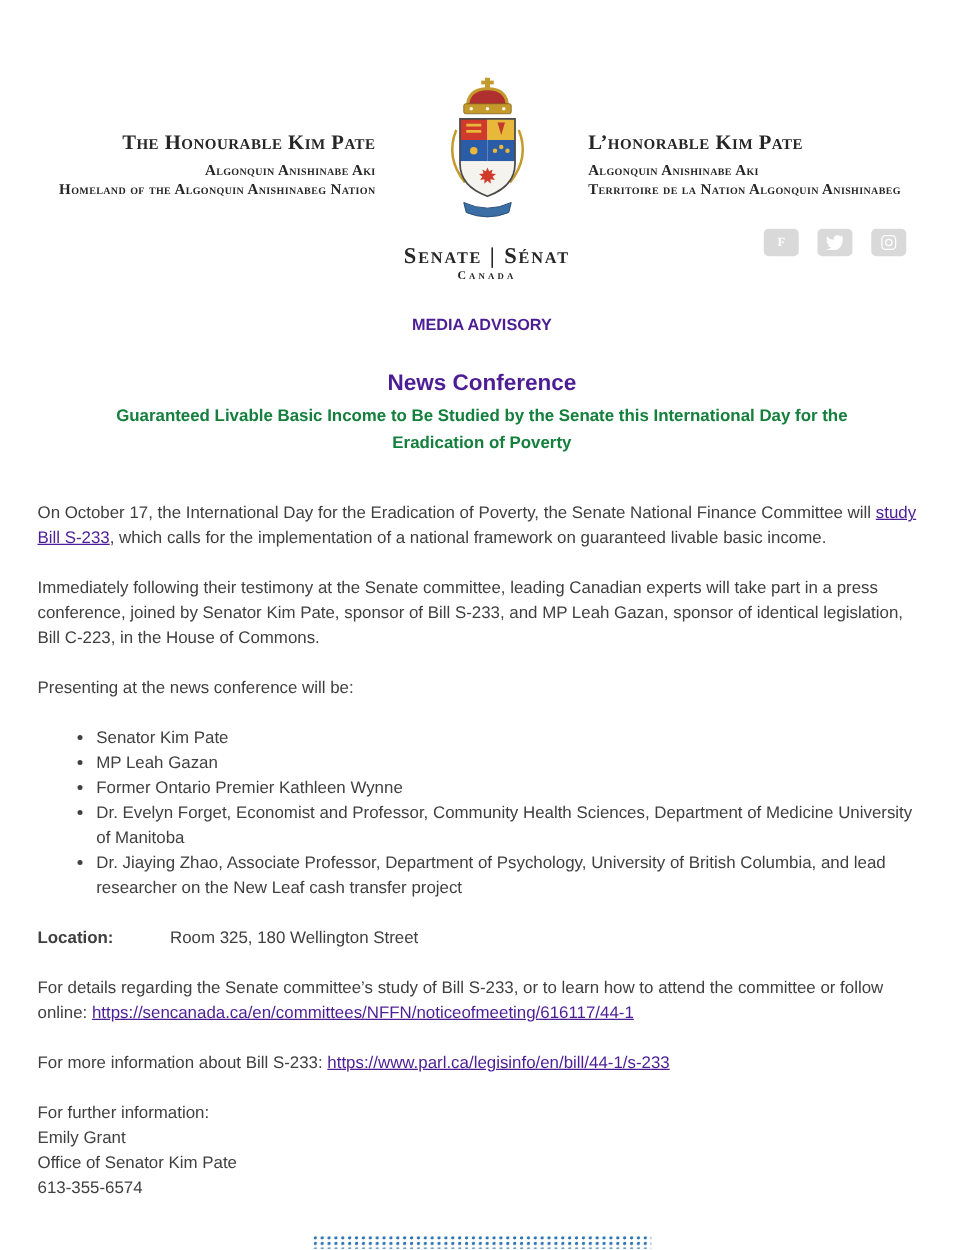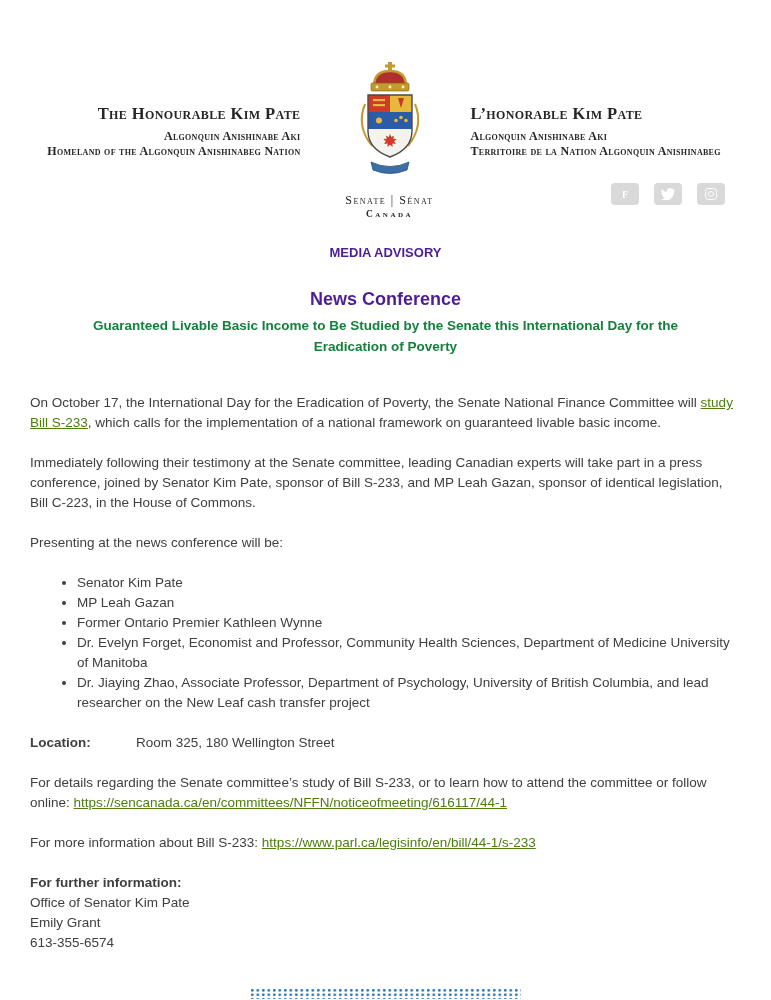--- a/index.html
+++ b/index.html
@@ -25,21 +25,21 @@
     font-weight: bold;
   }
   .lh-left  { text-align: right; padding-right: 14px; }
   .lh-right { text-align: left;  padding-left: 6px; }
   .lh-name { font-size: 16.5px; letter-spacing: 0.4px; margin-bottom: 5px; }
   .lh-sub  { font-size: 12px; line-height: 15px; letter-spacing: 0.3px; }
 
   .crest-col { flex: 0 0 150px; text-align: center; }
   .senate-line {
     font-family: "Liberation Serif", serif; font-variant: small-caps;
-    font-weight: normal; font-size: 12px; letter-spacing: 1.5px;
+    font-weight: bold; font-size: 18px; letter-spacing: 1.5px;
     color: #262626; margin-top: 5px;
   }
   .canada-line {
     font-family: "Liberation Serif", serif; font-variant: small-caps;
     font-weight: bold; font-size: 9.5px; letter-spacing: 2.5px;
     color: #262626; margin-top: 1px;
   }
 
   .social-row { display: flex; gap: 15px; justify-content: flex-end; margin-top: 24px; padding-right: 16px; }
   .social-icon {
@@ -55,27 +55,27 @@
   .media-advisory { text-align: center; font-weight: bold; font-size: 13px; margin-top: 26px; color: #4c1d95; }
   .title { text-align: center; font-size: 18px; font-weight: bold; margin-top: 29px; color: #4c1d95; }
   .subtitle {
     text-align: center; font-size: 13.5px; font-weight: bold;
     margin: 5px auto 0; max-width: 590px; line-height: 21px; color: #15803d;
   }
 
   
   .body-copy { font-size: 13.5px; line-height: 20px; margin-top: 36px; }
   .para { margin: 0 0 20px 0; }
-  a.link { color: #4d7c0f; text-decoration: underline; cursor: pointer; }
+  a.link { color: #4c1d95; text-decoration: underline; cursor: pointer; }
   ul.speakers { margin: 0 0 20px 0; padding-left: 47px; }
   ul.speakers li { line-height: 20px; }
   .meta-row { margin: 0 0 20px 0; }
   .meta-label { display: inline-block; width: 106px; font-weight: bold; }
   .contact-block { margin-top: 0; }
-  .contact-heading { font-weight: bold; line-height: 20px; }
+  .contact-heading { font-weight: normal; line-height: 20px; }
   .contact-line { line-height: 20px; }
 
   
   .dots {
     position: absolute; bottom: 1px; left: 50%; transform: translateX(-50%);
     width: 270px; height: 10px;
     background-image: radial-gradient(circle at 1.3px 1.3px, #2e74b5 1.1px, transparent 1.5px);
     background-size: 5.5px 4.5px;
   }
 </style>
@@ -177,21 +177,21 @@
     <div class="meta-row">
       <span class="meta-label">Location:</span><span>Room 325, 180 Wellington Street</span>
     </div>
 
     <p class="para"><span>For details regarding the Senate committee’s study of Bill S-233, or to learn how to attend the committee or follow online: </span><a class="link">https://sencanada.ca/en/committees/NFFN/noticeofmeeting/616117/44-1</a></p>
 
     <p class="para"><span>For more information about Bill S-233: </span><a class="link">https://www.parl.ca/legisinfo/en/bill/44-1/s-233</a></p>
 
     <div class="contact-block">
       <div class="contact-heading">For further information:</div>
+      <div class="contact-line">Emily Grant</div>
       <div class="contact-line">Office of Senator Kim Pate</div>
-      <div class="contact-line">Emily Grant</div>
       <div class="contact-line">613-355-6574</div>
     </div>
 
   </div>
 </div>
 
 <div class="dots"></div>
 
 </body></html>

